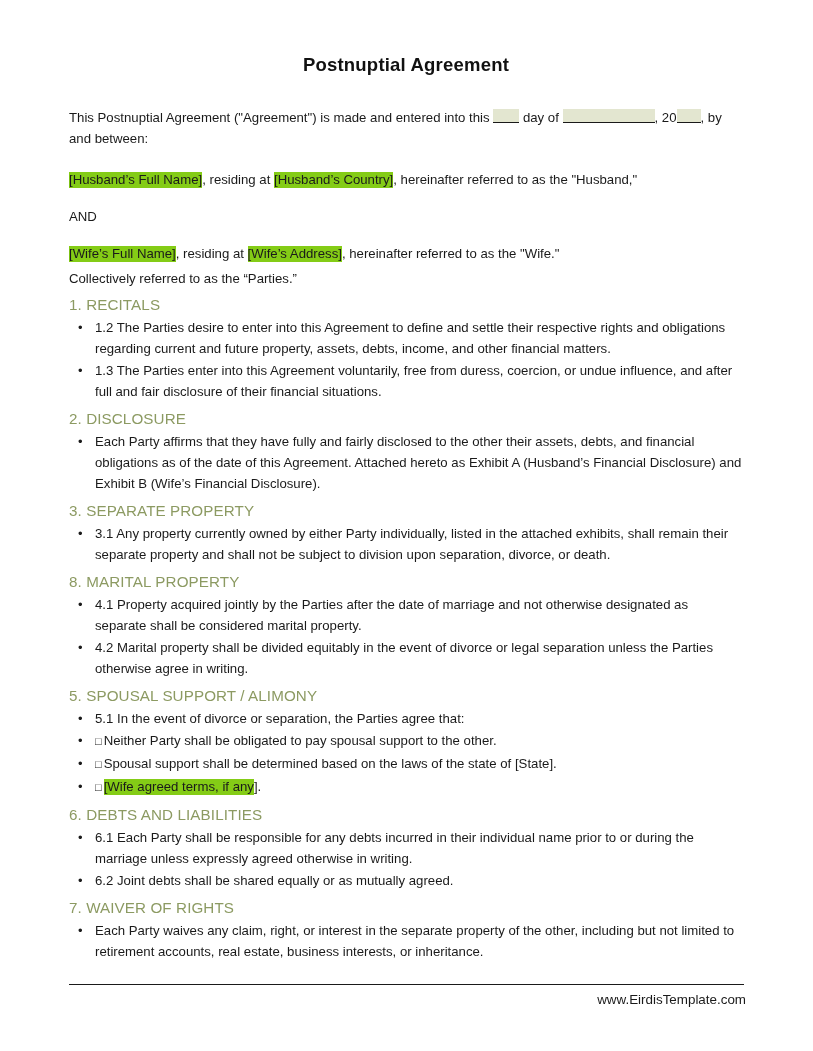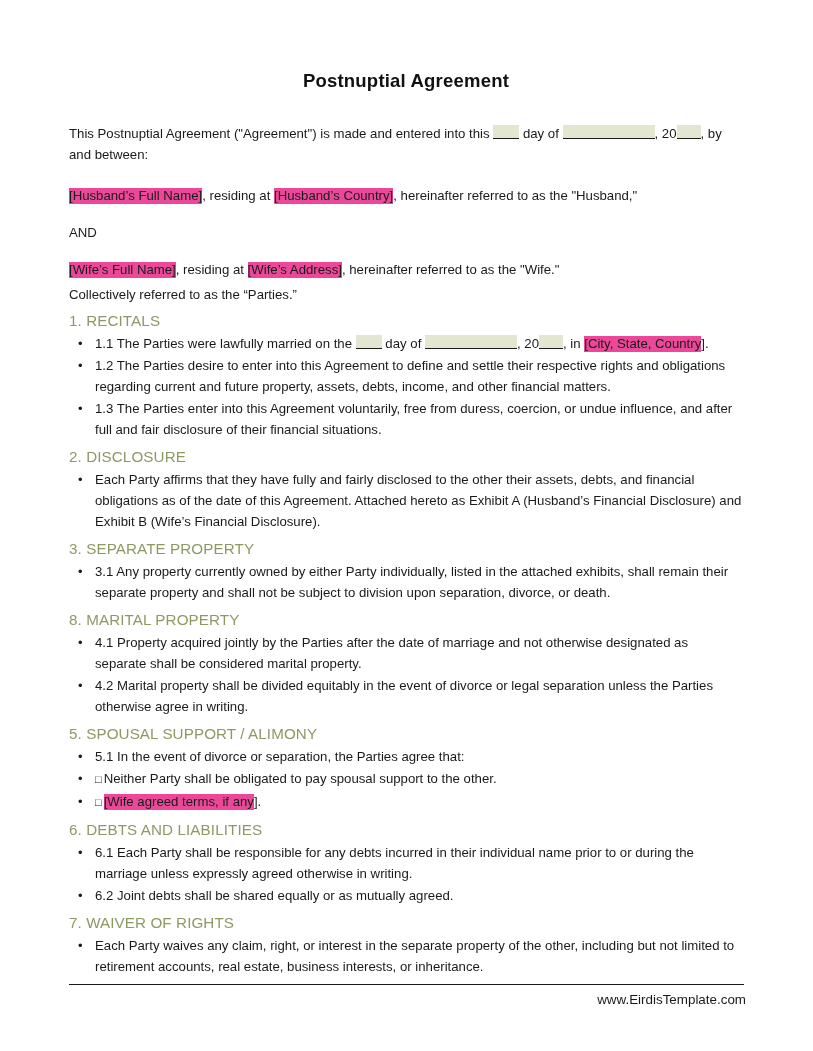--- a/index.html
+++ b/index.html
@@ -15,21 +15,21 @@
     position: relative;
     width: 813px;
     height: 1051px;
     background: #ffffff;
     overflow: hidden;
     box-sizing: border-box;
   }
   .content {
     position: absolute;
     left: 69px;
-    top: 16px;
+    top: 0;
     width: 674px;
   }
 
   .doc-title {
     text-align: center;
     font-size: 18.5px;
     font-weight: bold;
     letter-spacing: 0.2px;
     color: #111111;
     margin: 0;
@@ -43,21 +43,21 @@
     margin: 0;
     color: #1a1a1a;
     text-align: left;
   }
   .para.intro { margin-top: 31px; }
   .para.parties { margin-top: 20px; }
   .para.tight { margin-top: 16px; }
   .para.collect { margin-top: 4px; }
 
   .hl {
-    background: #ec4899;
+    background: #84cc16;
     padding: 0 0 1px 0;
   }
   .blank {
     background: #e3e6d0;
     border-bottom: 1.6px solid #1a1a1a;
     display: inline-block;
     vertical-align: baseline;
     height: 13px;
     margin-bottom: -1px;
   }
@@ -143,41 +143,41 @@
 
     <p class="para tight">
       <span class="hl">[Wife’s Full Name]</span><span>, residing at </span><span class="hl">[Wife’s Address]</span><span>, hereinafter referred to as the "Wife."</span>
     </p>
 
     <p class="para collect">Collectively referred to as the “Parties.”</p>
 
     <div id="sections-root">
         <h2 class="section">1. RECITALS</h2>
         <ul class="items">
-          <li><span>1.1 The Parties were lawfully married on the </span><span class="blank w-day"></span><span> day of </span><span class="blank w-mon"></span><span>, 20</span><span class="blank w-yr"></span><span>, in </span><span class="hl">[City, State, Country</span><span>].</span></li>
           <li><span>1.2 The Parties desire to enter into this Agreement to define and settle their respective rights and obligations regarding current and future property, assets, debts, income, and other financial matters.</span></li>
           <li><span>1.3 The Parties enter into this Agreement voluntarily, free from duress, coercion, or undue influence, and after full and fair disclosure of their financial situations.</span></li>
         </ul>
         <h2 class="section">2. DISCLOSURE</h2>
         <ul class="items">
           <li><span>Each Party affirms that they have fully and fairly disclosed to the other their assets, debts, and financial obligations as of the date of this Agreement. Attached hereto as Exhibit A (Husband’s Financial Disclosure) and Exhibit B (Wife’s Financial Disclosure).</span></li>
         </ul>
         <h2 class="section">3. SEPARATE PROPERTY</h2>
         <ul class="items">
           <li><span>3.1 Any property currently owned by either Party individually, listed in the attached exhibits, shall remain their separate property and shall not be subject to division upon separation, divorce, or death.</span></li>
         </ul>
         <h2 class="section">8. MARITAL PROPERTY</h2>
         <ul class="items">
           <li><span>4.1 Property acquired jointly by the Parties after the date of marriage and not otherwise designated as separate shall be considered marital property.</span></li>
           <li><span>4.2 Marital property shall be divided equitably in the event of divorce or legal separation unless the Parties otherwise agree in writing.</span></li>
         </ul>
         <h2 class="section">5. SPOUSAL SUPPORT / ALIMONY</h2>
         <ul class="items">
           <li><span>5.1 In the event of divorce or separation, the Parties agree that:</span></li>
           <li><span class="cbox">□</span><span>Neither Party shall be obligated to pay spousal support to the other.</span></li>
+          <li><span class="cbox">□</span><span>Spousal support shall be determined based on the laws of the state of [State].</span></li>
           <li><span class="cbox">□</span><span class="hl">[Wife agreed terms, if any</span><span>].</span></li>
         </ul>
         <h2 class="section">6. DEBTS AND LIABILITIES</h2>
         <ul class="items">
           <li><span>6.1 Each Party shall be responsible for any debts incurred in their individual name prior to or during the marriage unless expressly agreed otherwise in writing.</span></li>
           <li><span>6.2 Joint debts shall be shared equally or as mutually agreed.</span></li>
         </ul>
         <h2 class="section">7. WAIVER OF RIGHTS</h2>
         <ul class="items">
           <li><span>Each Party waives any claim, right, or interest in the separate property of the other, including but not limited to retirement accounts, real estate, business interests, or inheritance.</span></li>

